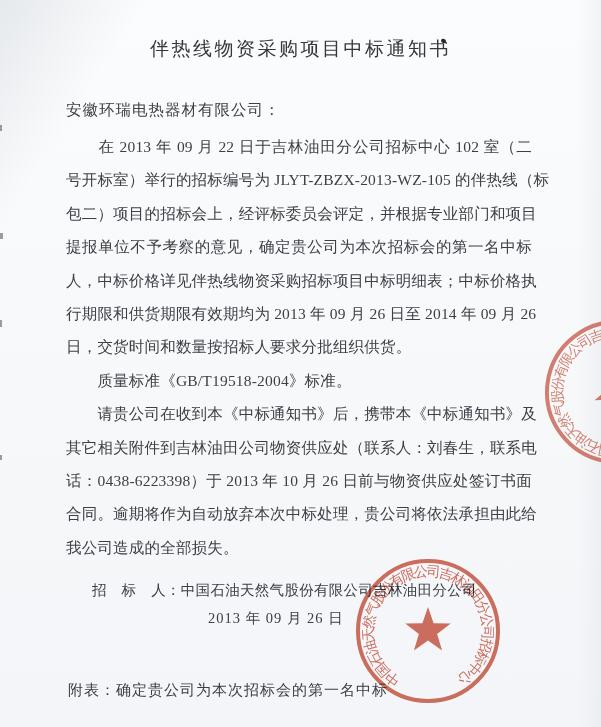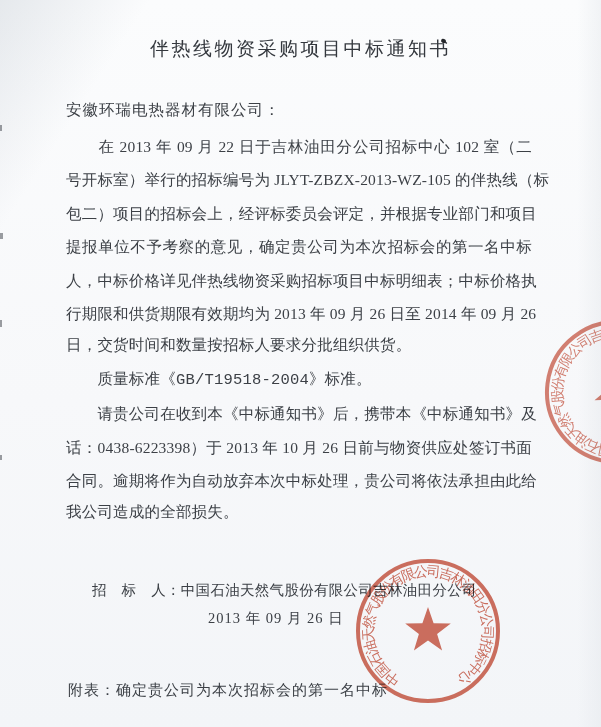--- a/index.html
+++ b/index.html
@@ -25,21 +25,21 @@
   }
   .body-lines {
     position:absolute; top:130px; left:66px; width:466px;
     font-size:15.5px;
   }
   .line {
     height:33.4px; line-height:33.4px;
     text-align:justify; text-align-last:justify;
     white-space:nowrap; letter-spacing:.2px;
   }
-  .line.para-end { text-align-last:left; white-space:normal;font-family:Liberation Mono, monospace; }
+  .line.para-end { text-align-last:left; white-space:normal; }
   .signature { position:absolute; top:577px; left:92px; font-size:14.5px; }
   .sig-row { line-height:27.5px; white-space:nowrap; letter-spacing:.3px; }
   .sig-row .date { padding-left:116px; letter-spacing:1px; }
   .attachment {
     position:absolute; top:681px; left:68px;
     font-size:15px; letter-spacing:1px;
   }
   .seal {
     position:absolute; width:160px; height:160px;
     mix-blend-mode:multiply; pointer-events:none;
@@ -74,20 +74,21 @@
   <div class="body-lines">
       <div class="line">　　在 2013 年 09 月 22 日于吉林油田分公司招标中心 102 室（二</div>
       <div class="line">号开标室）举行的招标编号为 JLYT-ZBZX-2013-WZ-105 的伴热线（标</div>
       <div class="line">包二）项目的招标会上，经评标委员会评定，并根据专业部门和项目</div>
       <div class="line">提报单位不予考察的意见，确定贵公司为本次招标会的第一名中标</div>
       <div class="line">人，中标价格详见伴热线物资采购招标项目中标明细表；中标价格执</div>
       <div class="line">行期限和供货期限有效期均为 2013 年 09 月 26 日至 2014 年 09 月 26</div>
       <div class="line para-end">日，交货时间和数量按招标人要求分批组织供货。</div>
       <div class="line para-end">　　质量标准《GB/T19518-2004》标准。</div>
       <div class="line">　　请贵公司在收到本《中标通知书》后，携带本《中标通知书》及</div>
+      <div class="line">其它相关附件到吉林油田公司物资供应处（联系人：刘春生，联系电</div>
       <div class="line">话：0438-6223398）于 2013 年 10 月 26 日前与物资供应处签订书面</div>
       <div class="line">合同。逾期将作为自动放弃本次中标处理，贵公司将依法承担由此给</div>
       <div class="line para-end">我公司造成的全部损失。</div>
     </div>
 
   <div class="signature">
     <div class="sig-row"><span>招　标　人：</span><span>中国石油天然气股份有限公司吉林油田分公司</span></div>
     <div class="sig-row"><span class="date">2013 年 09 月 26 日</span></div>
   </div>
 

